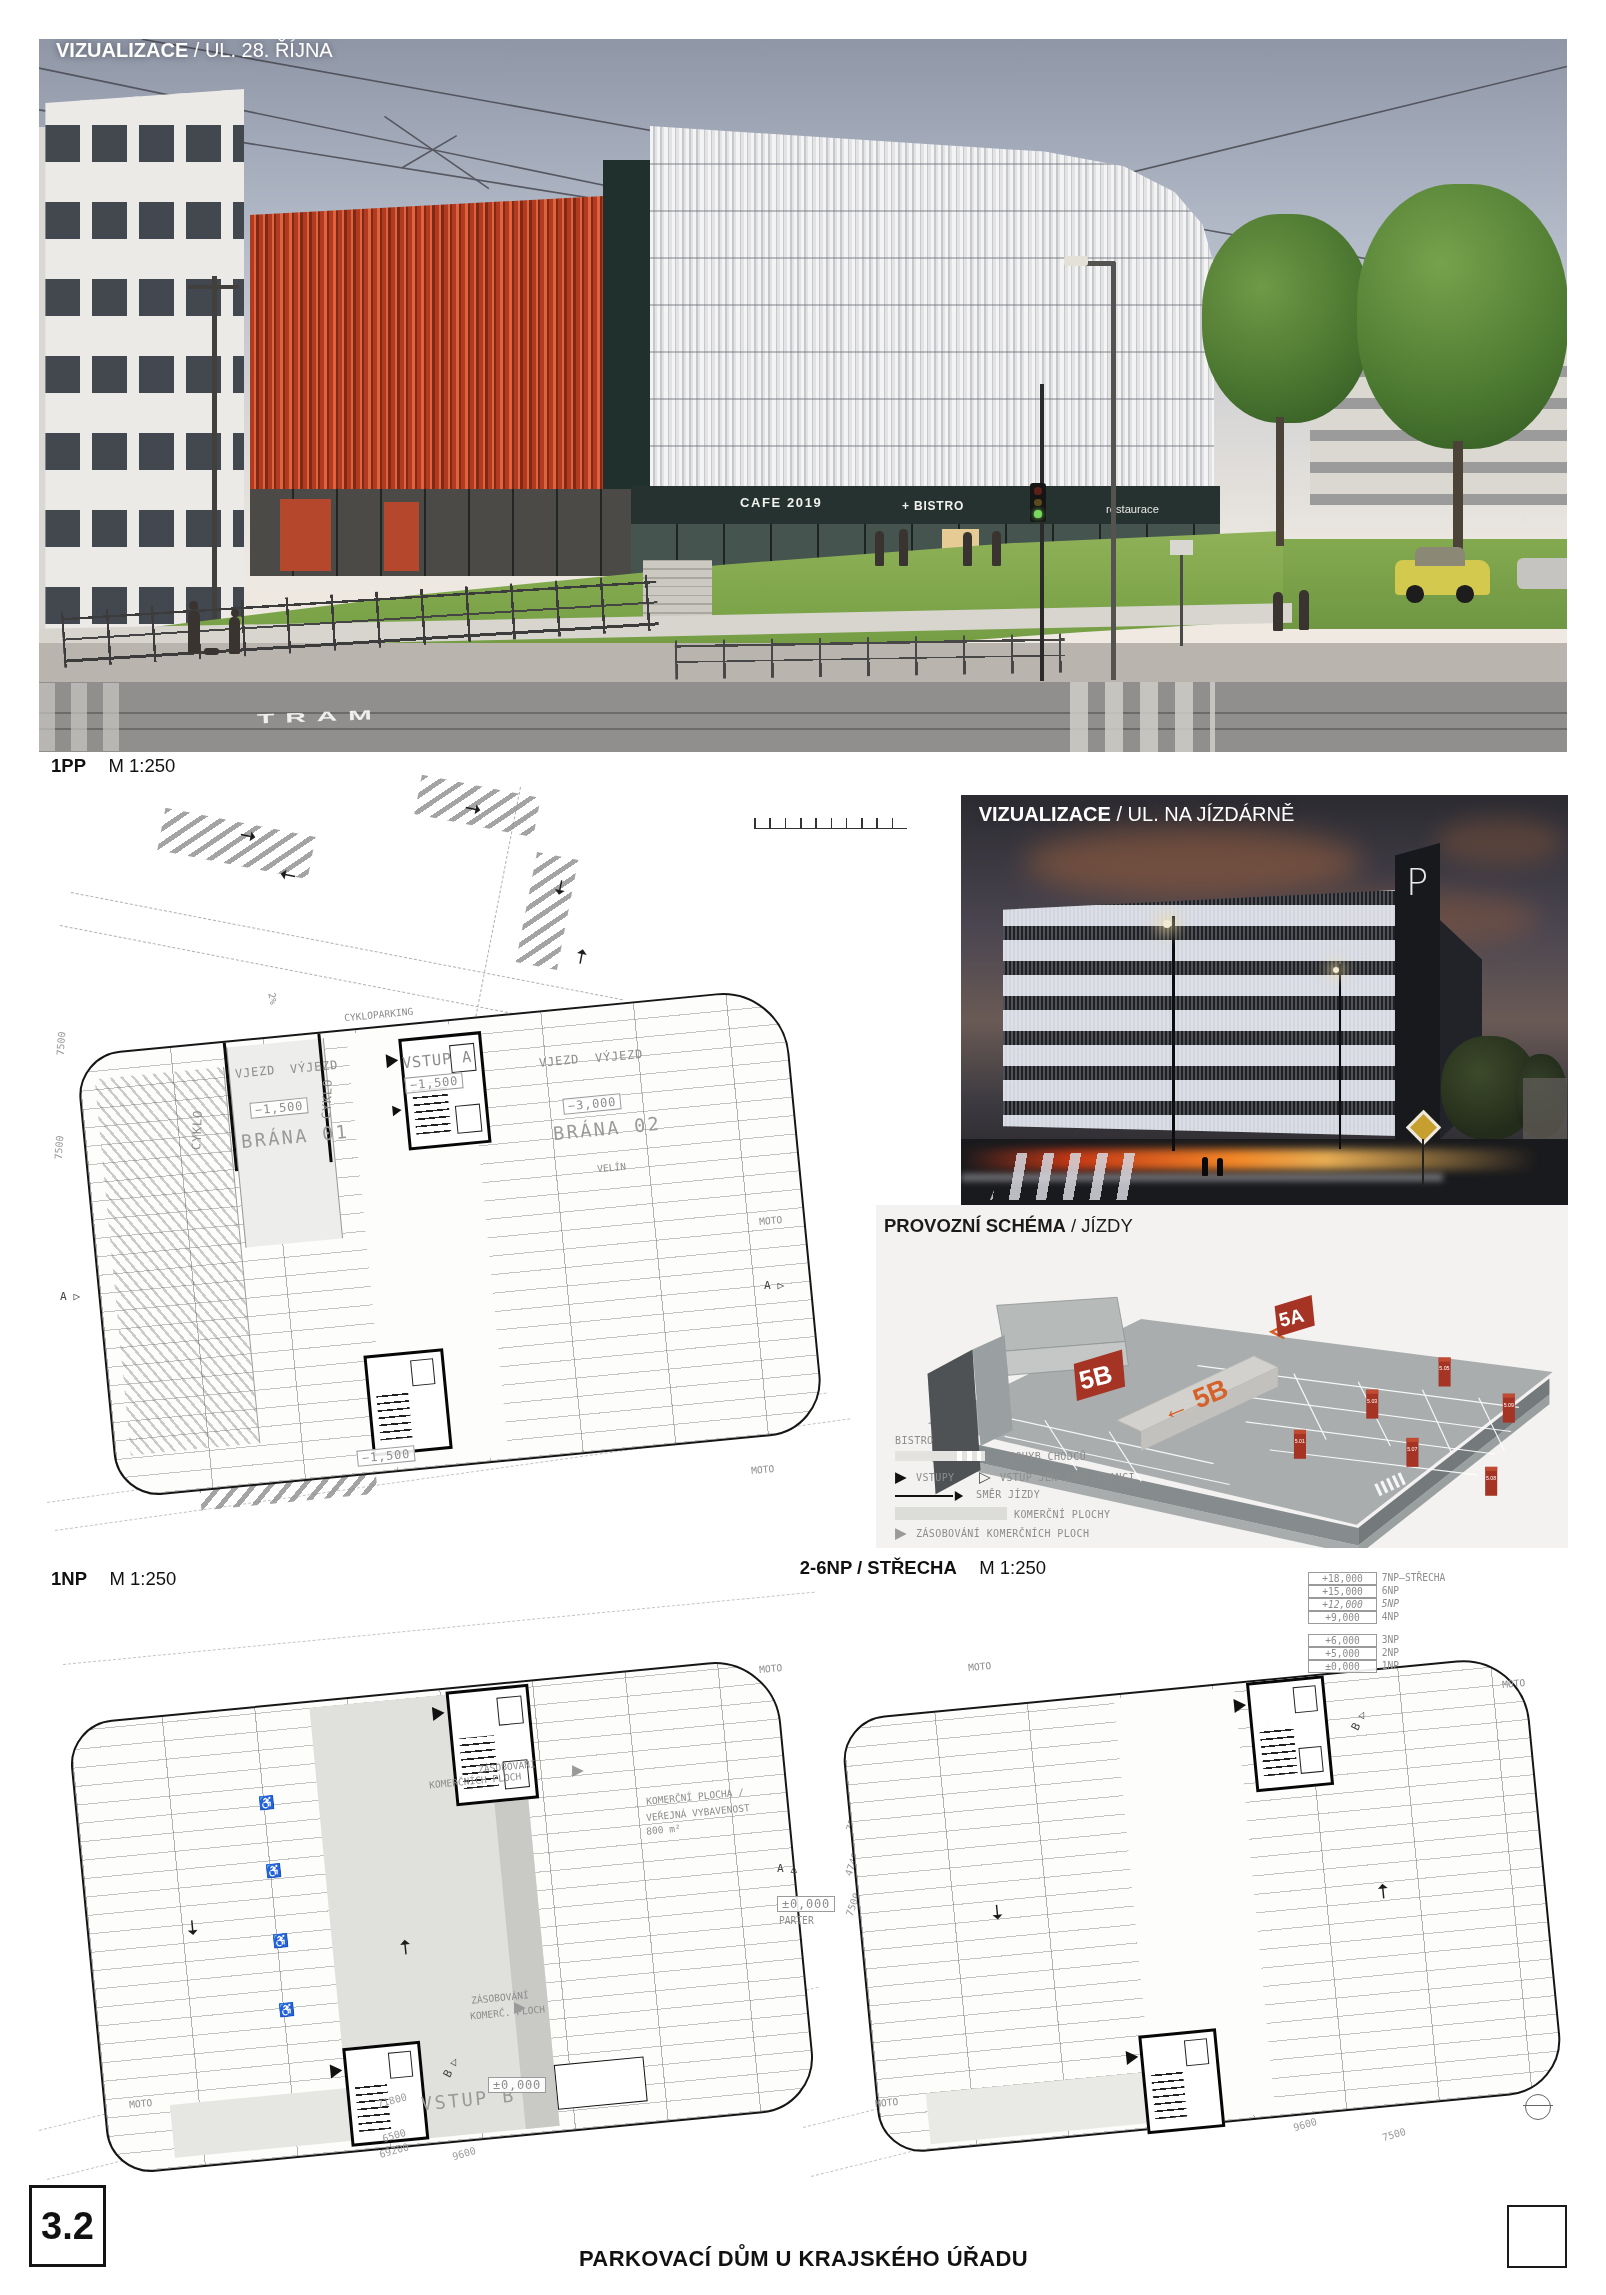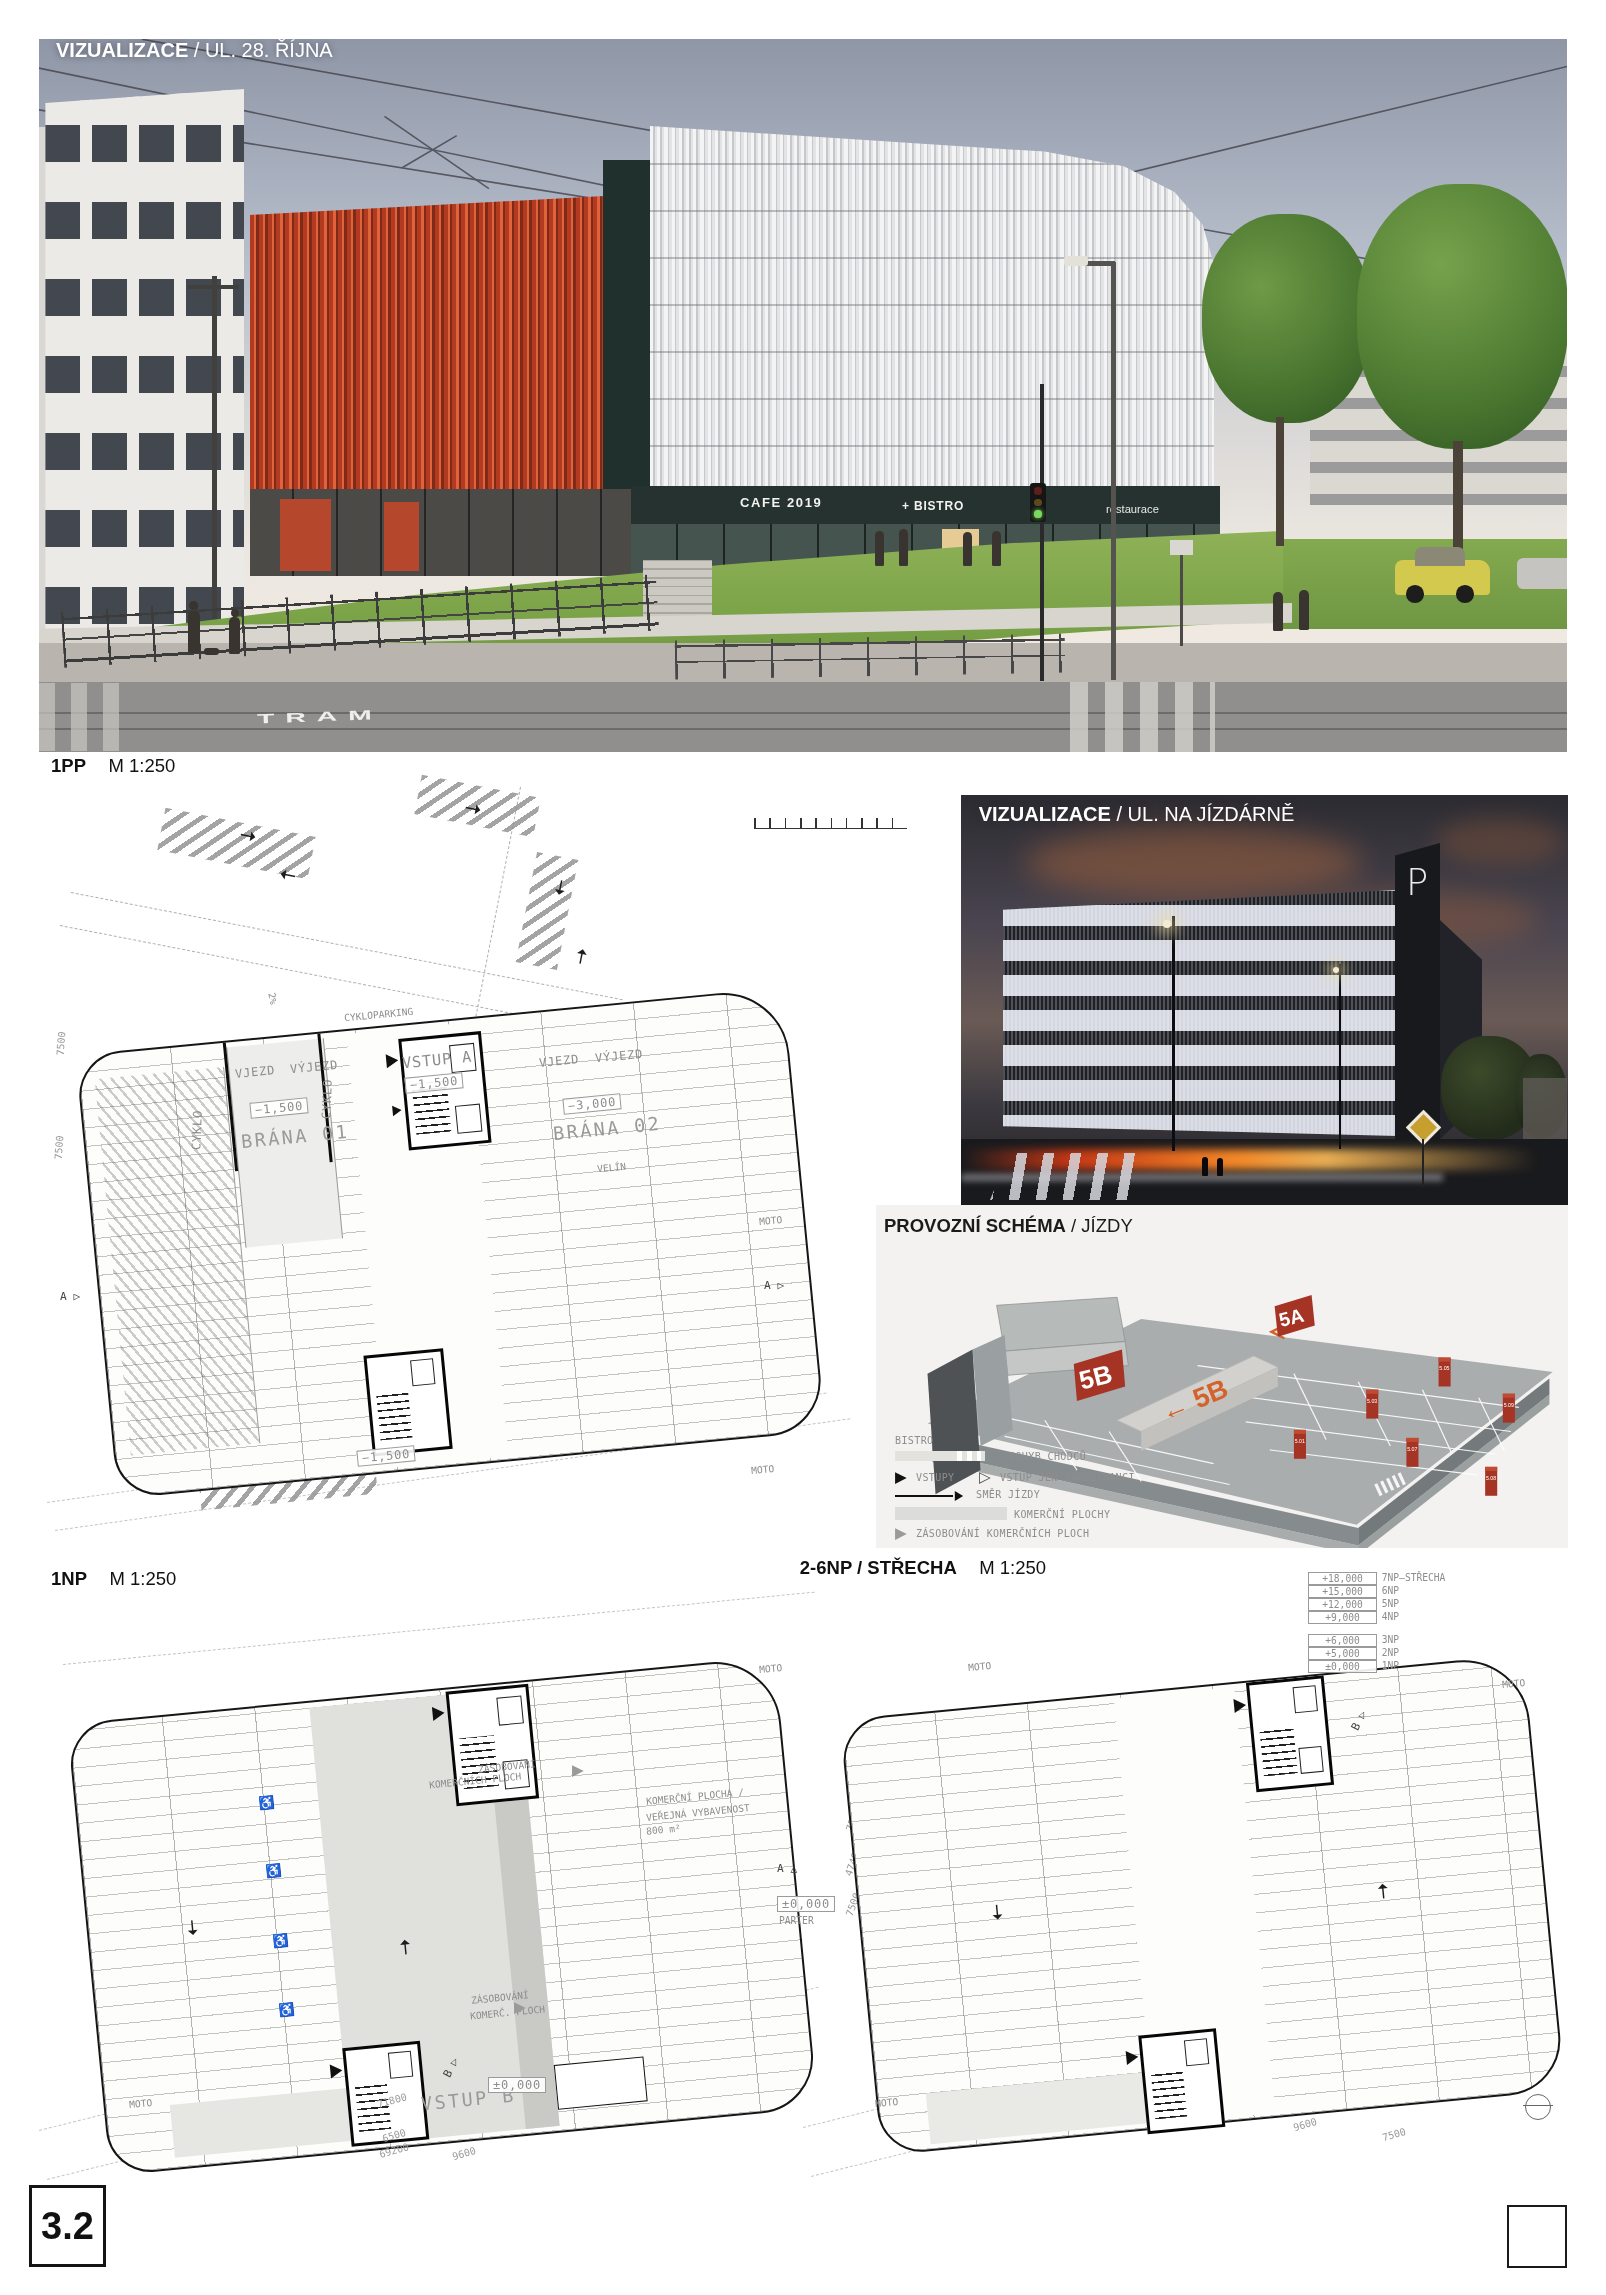--- a/index.html
+++ b/index.html
@@ -455,21 +455,21 @@
 
     <div class="a" style="left:513px;top:14.5px;">
       <div style="display:flex;">
           <span class="cad sm box a" style="position:static;width:59px;text-align:center;">+18,000</span>
           <span class="cad sm" style="position:static;padding-left:4.8px;">7NP–STŘECHA</span>
         </div>
       <div style="display:flex;">
           <span class="cad sm box a" style="position:static;width:59px;text-align:center;">+15,000</span>
           <span class="cad sm" style="position:static;padding-left:4.8px;">6NP</span>
         </div>
-      <div style="display:flex;">
+      <div style="display:flex;font-style:italic;">
           <span class="cad sm box a" style="position:static;width:59px;text-align:center;">+12,000</span>
           <span class="cad sm" style="position:static;padding-left:4.8px;">5NP</span>
         </div>
       <div style="display:flex;">
           <span class="cad sm box a" style="position:static;width:59px;text-align:center;">+9,000</span>
           <span class="cad sm" style="position:static;padding-left:4.8px;">4NP</span>
         </div>
       <div style="display:flex;margin-top:10px;">
           <span class="cad sm box a" style="position:static;width:59px;text-align:center;">+6,000</span>
           <span class="cad sm" style="position:static;padding-left:4.8px;">3NP</span>
@@ -492,16 +492,17 @@
     <span class="cad dim" style="left:498px;top:562px;transform:rotate(-16deg);">9600</span>
     <span class="cad dim" style="left:587px;top:572px;transform:rotate(-16deg);">7500</span>
     <div class="a" style="left:730px;top:537px;width:24px;height:24px;border:1.6px solid #666;border-radius:50%;">
       <div style="position:absolute;left:-3.2px;top:10.4px;width:30.5px;height:0;border-top:1.2px solid #666;"></div>
     </div>
   </section>
 
   <div class="numbox" style="left:29px;top:2185px;width:71px;height:76px;">
     <span>3.2</span>
   </div>
+  <div class="board-title" style="top:2246px;">PARKOVACÍ DŮM U KRAJSKÉHO ÚŘADU</div>
   <div class="a" style="left:1507px;top:2205px;width:56px;height:59px;border:2.4px solid #1a1a1a;"></div>
 
 </div>
 
 
 </body></html>

